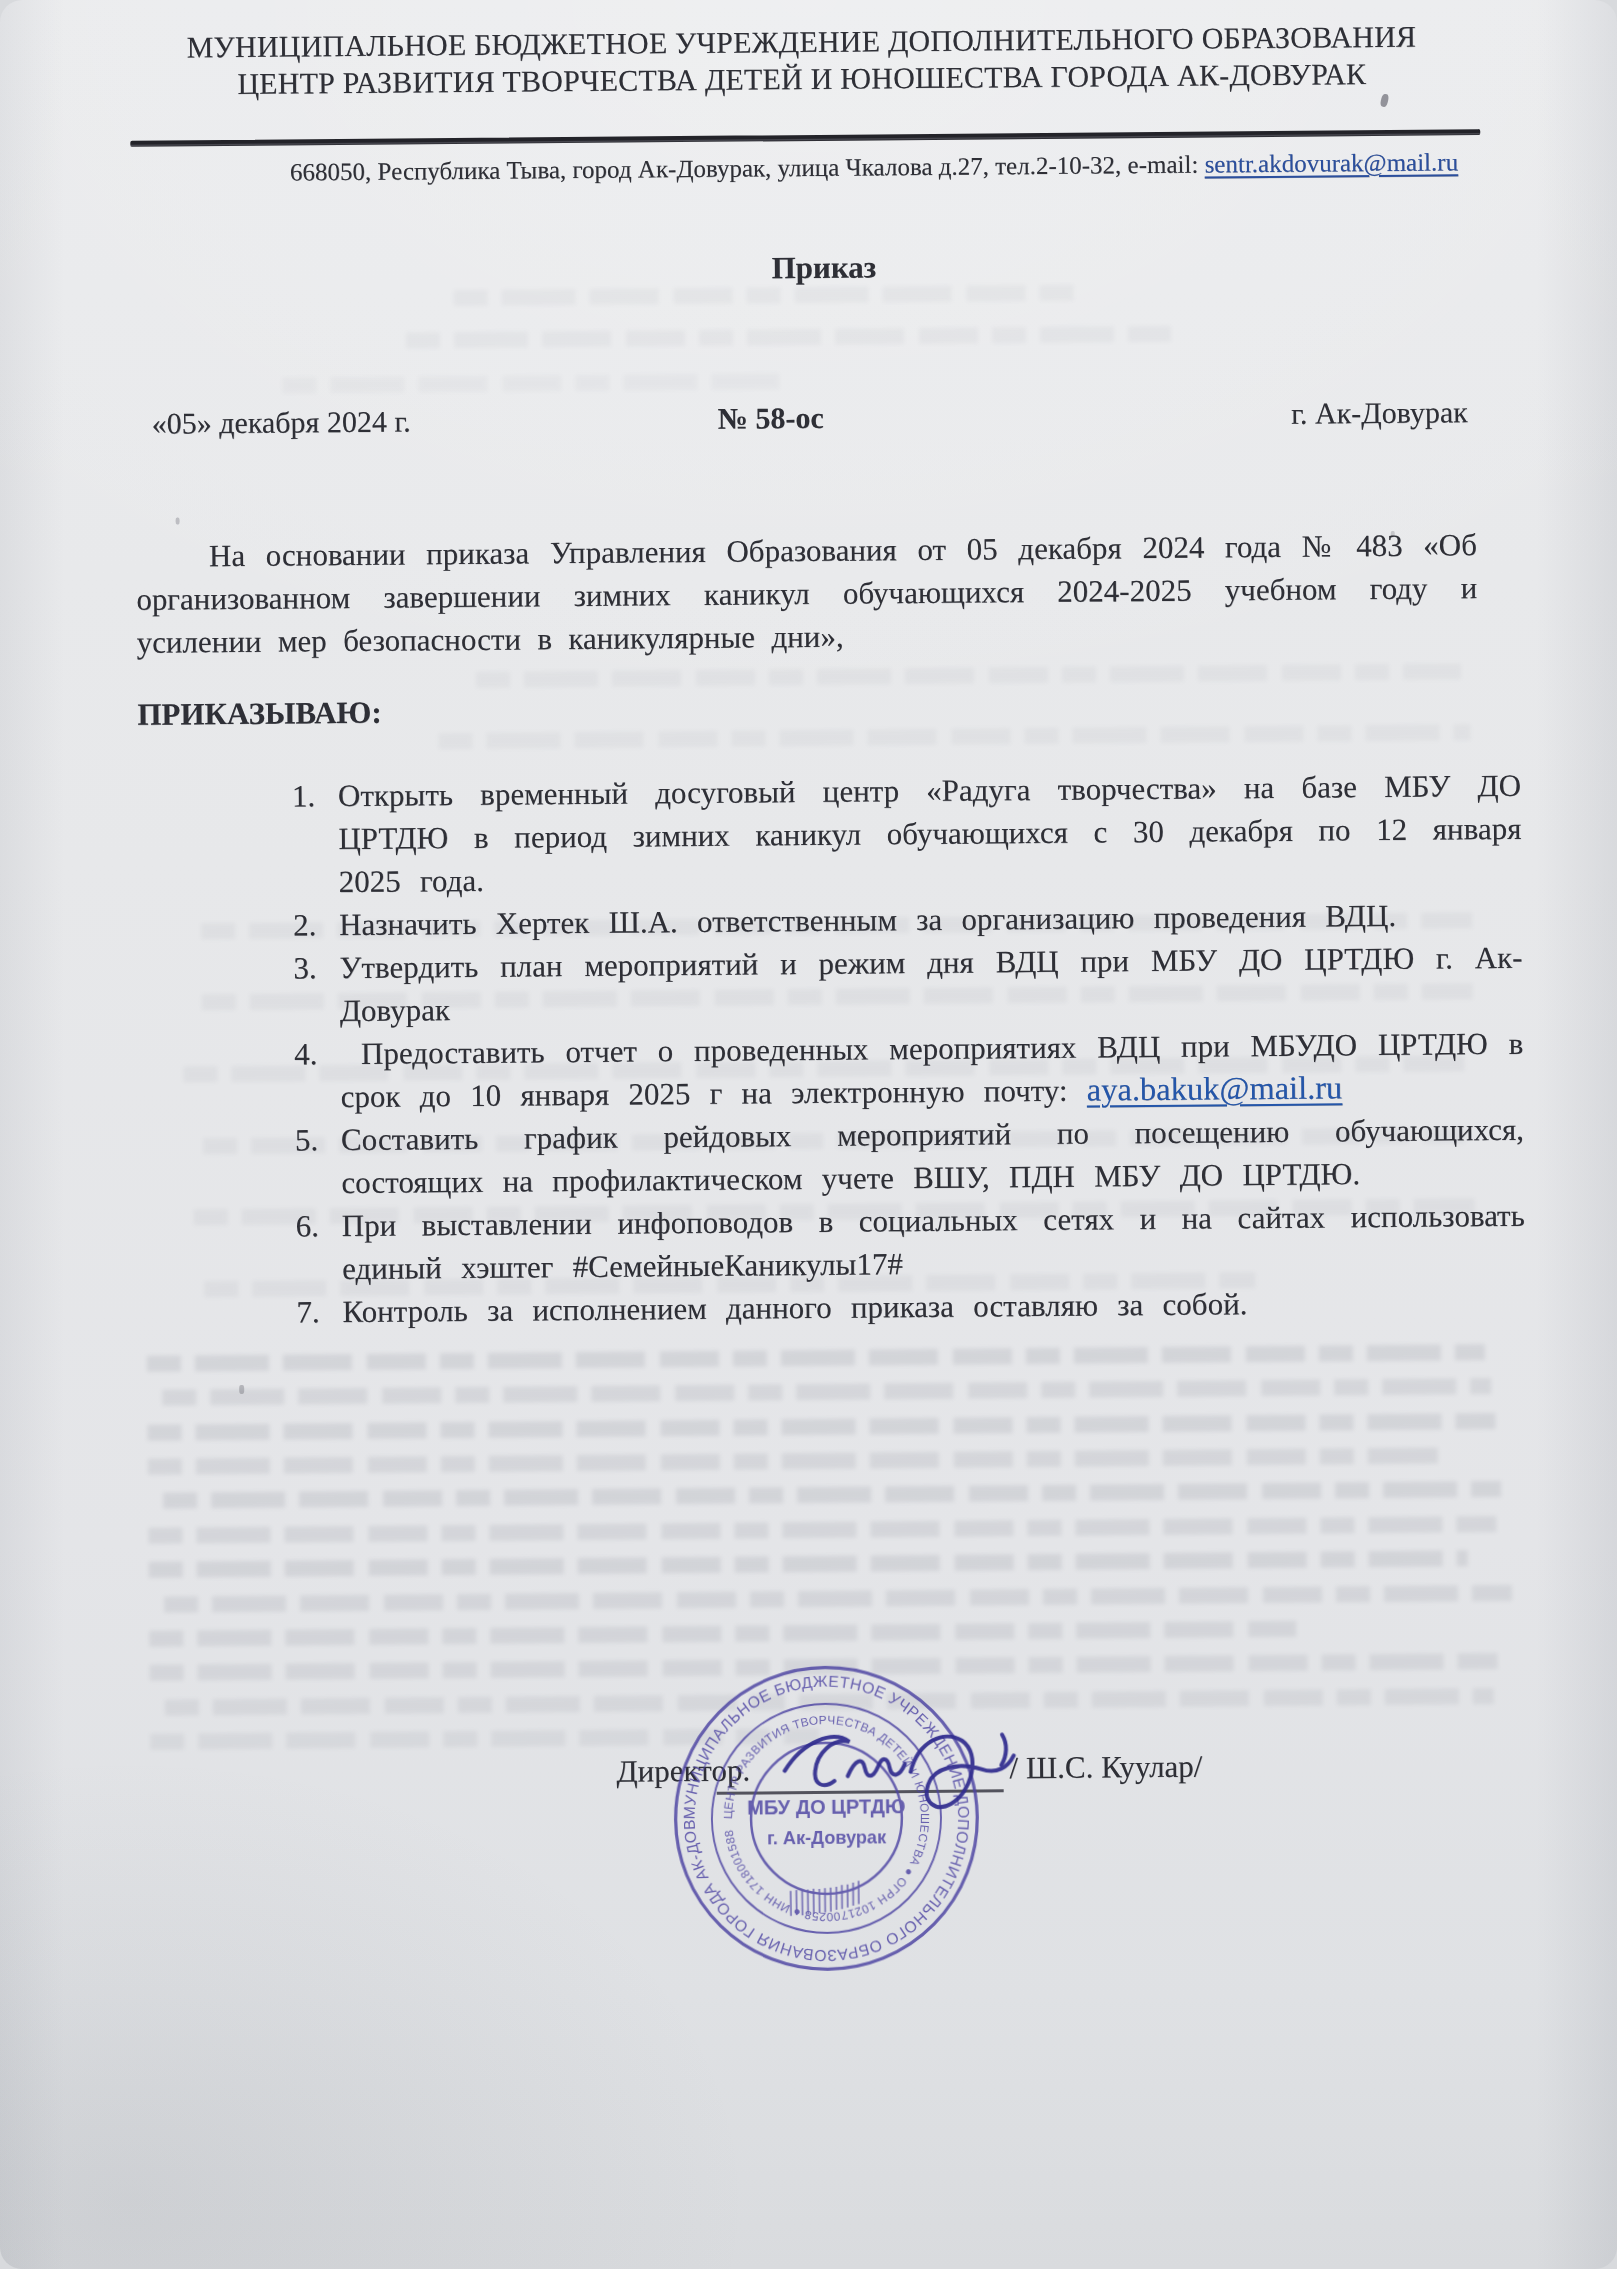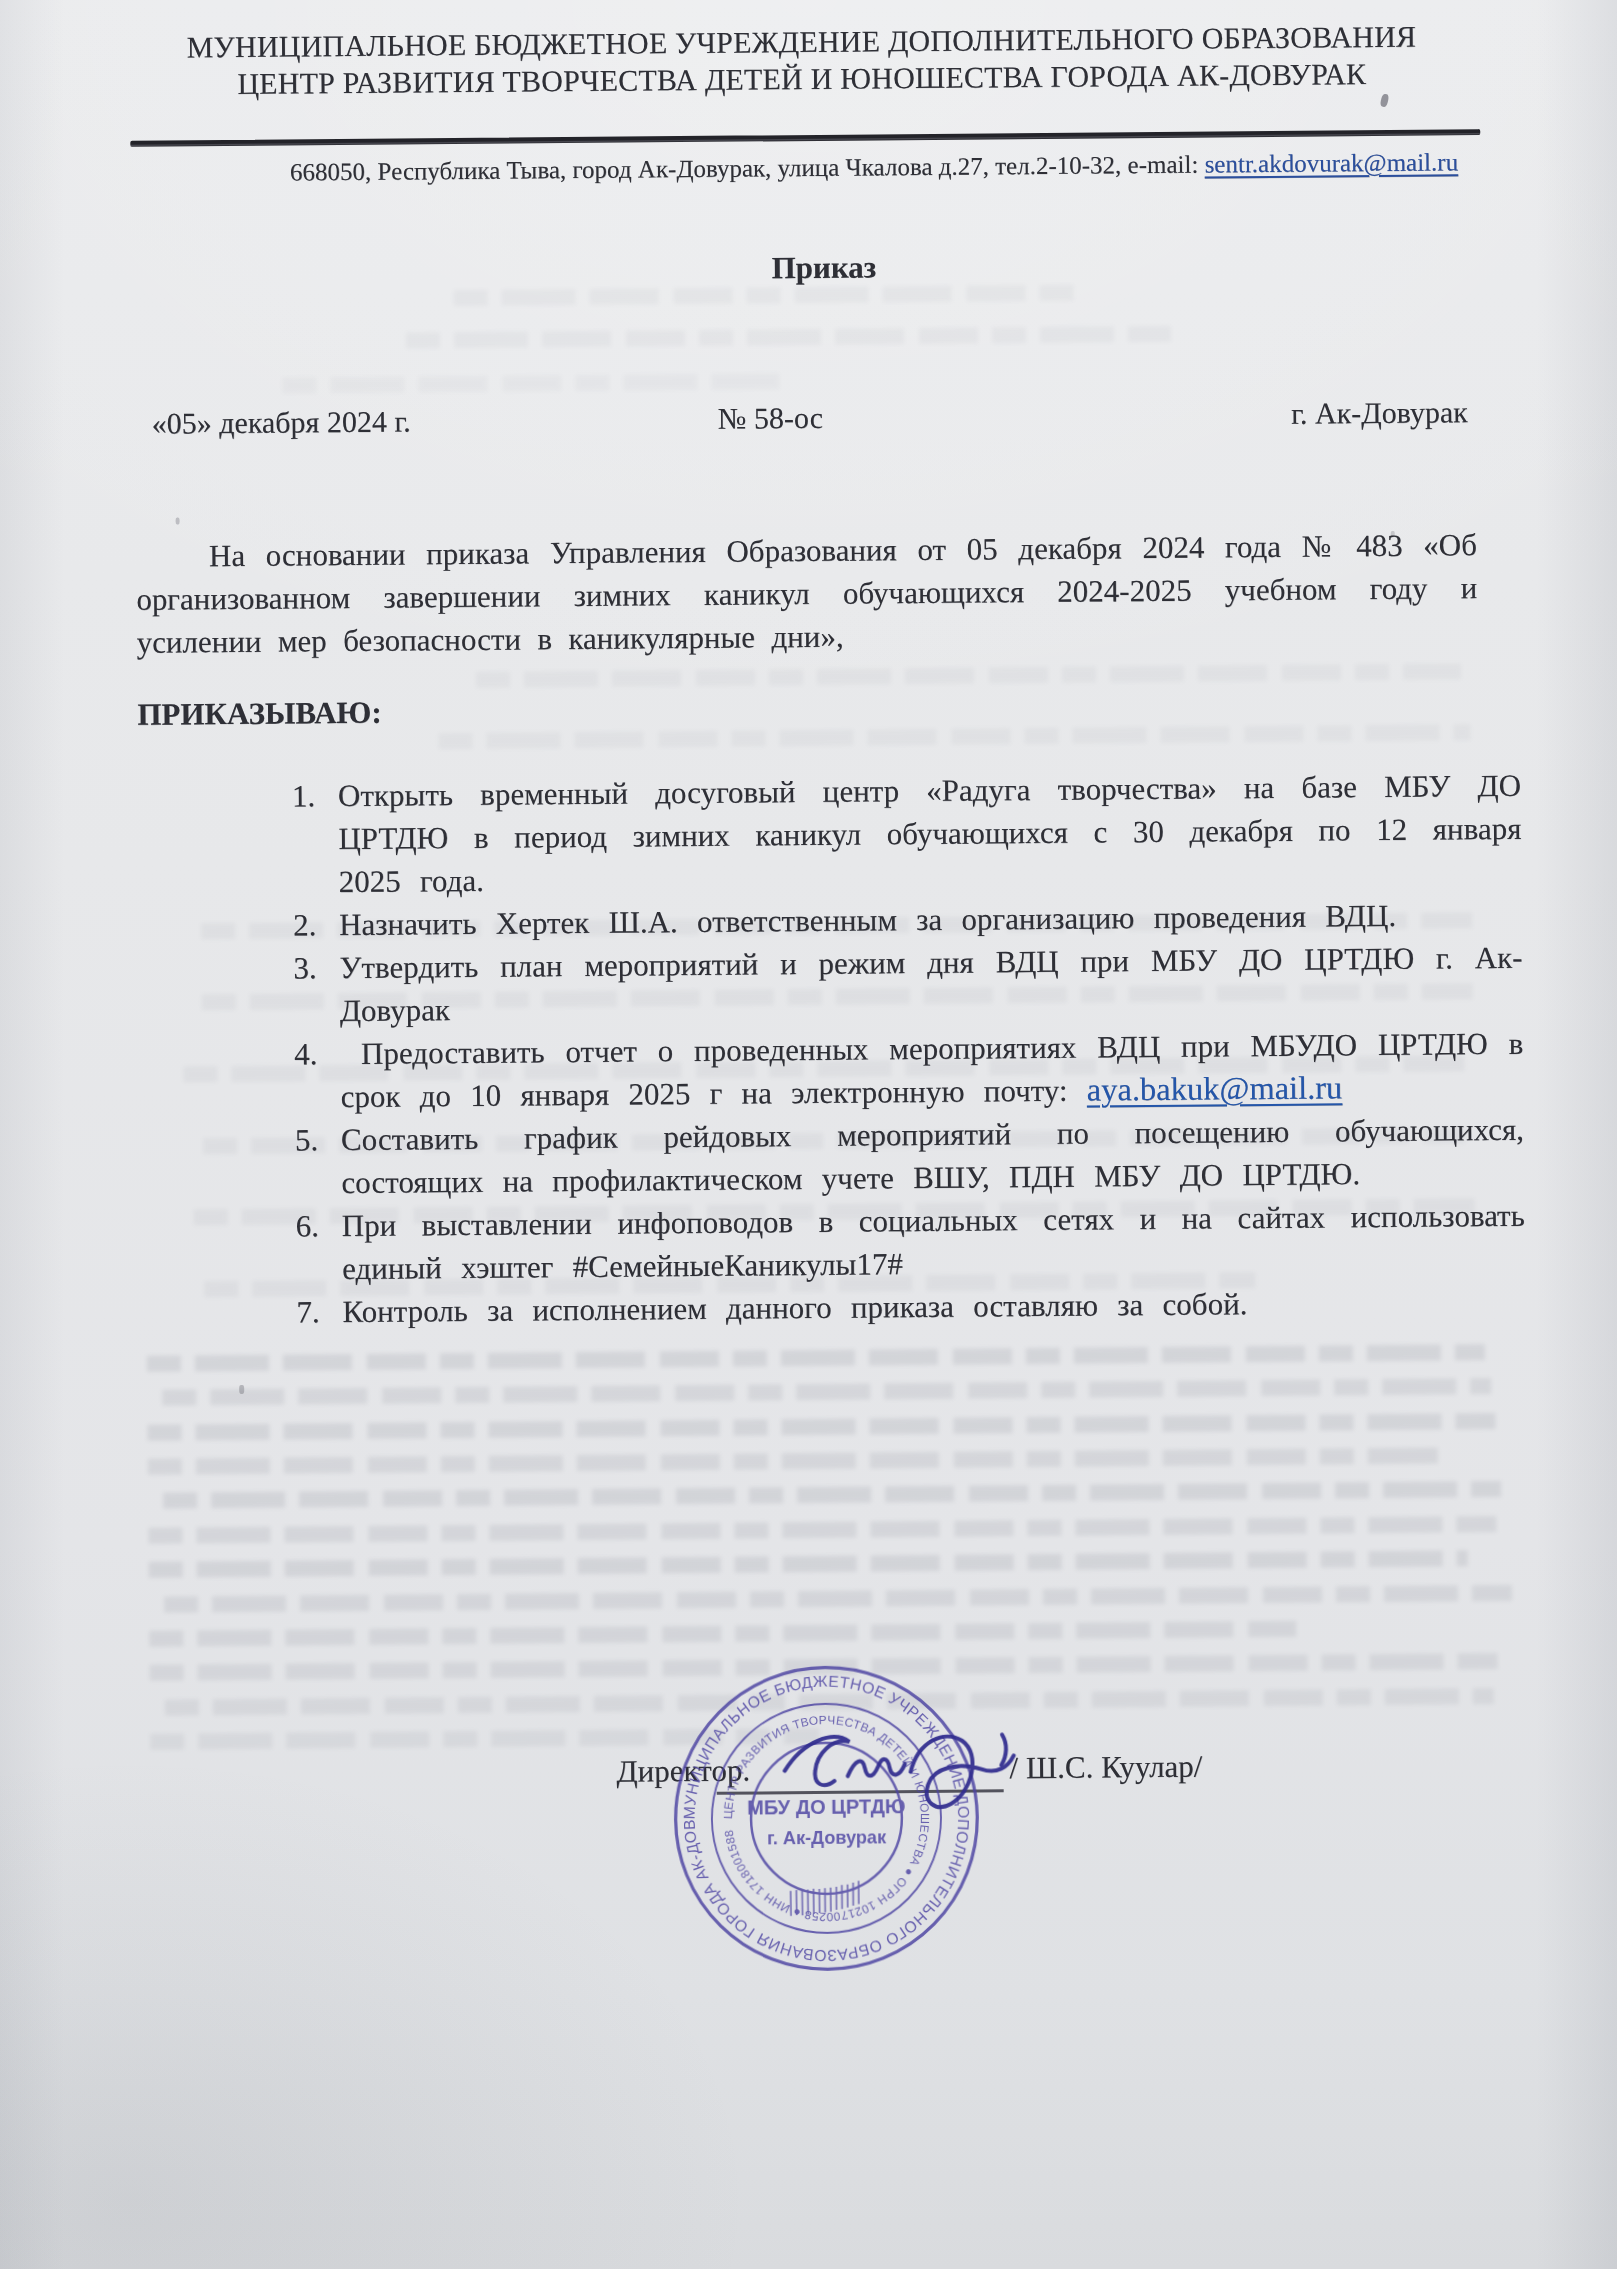--- a/index.html
+++ b/index.html
@@ -11,20 +11,21 @@
   #page {
     position: relative;
     width: 1617px; height: 2269px;
     background:
       radial-gradient(120% 55% at 50% 0%, rgba(255,255,255,0.22), rgba(255,255,255,0) 60%),
       radial-gradient(55% 28% at 8% 97%, rgba(90,95,105,0.10), rgba(90,95,105,0) 70%),
       linear-gradient(90deg, rgba(115,120,132,0.10) 0%, rgba(115,120,132,0) 4%, rgba(115,120,132,0) 95%, rgba(115,120,132,0.13) 100%),
       linear-gradient(180deg, #eaebed 0%, #e7e8ea 38%, #e4e5e8 68%, #dfe1e4 88%, #d9dbde 100%);
     font-family: "Liberation Serif", "DejaVu Serif", serif;
     color: #2e2f36;
+    border-radius: 22px;
   }
   .tilt {
     position: absolute; inset: 0;
     transform: rotate(-0.5deg);
     transform-origin: 50% 40%;
   }
   .ink {
     color: #2e2f36;
     text-shadow: 0.3px 0.3px 0.6px rgba(46,47,54,0.38);
   }
@@ -54,21 +55,21 @@
   }
   
   .doc-title {
     position: absolute; left: 0; top: 250px; width: 1617px;
     padding-left: 42px; box-sizing: border-box;
     text-align: center;
     font-weight: bold; font-size: 31px;
   }
   .meta-row { position: absolute; left: 0; top: 401px; width: 1617px; font-size: 30px; }
   .meta-date  { position: absolute; left: 156px; }
-  .meta-number{ position: absolute; left: 722px; }
+  .meta-number{ position: absolute; left: 722px; font-weight: bold; }
   .meta-place { position: absolute; right: 145px; }
   
   .preamble {
     position: absolute; left: 139px; top: 529px; width: 1341px;
     margin: 0;
     font-size: 31px; line-height: 43px;
     text-indent: 73px;
     text-align: justify; text-align-last: left;
     word-spacing: 8.6px;
   }

